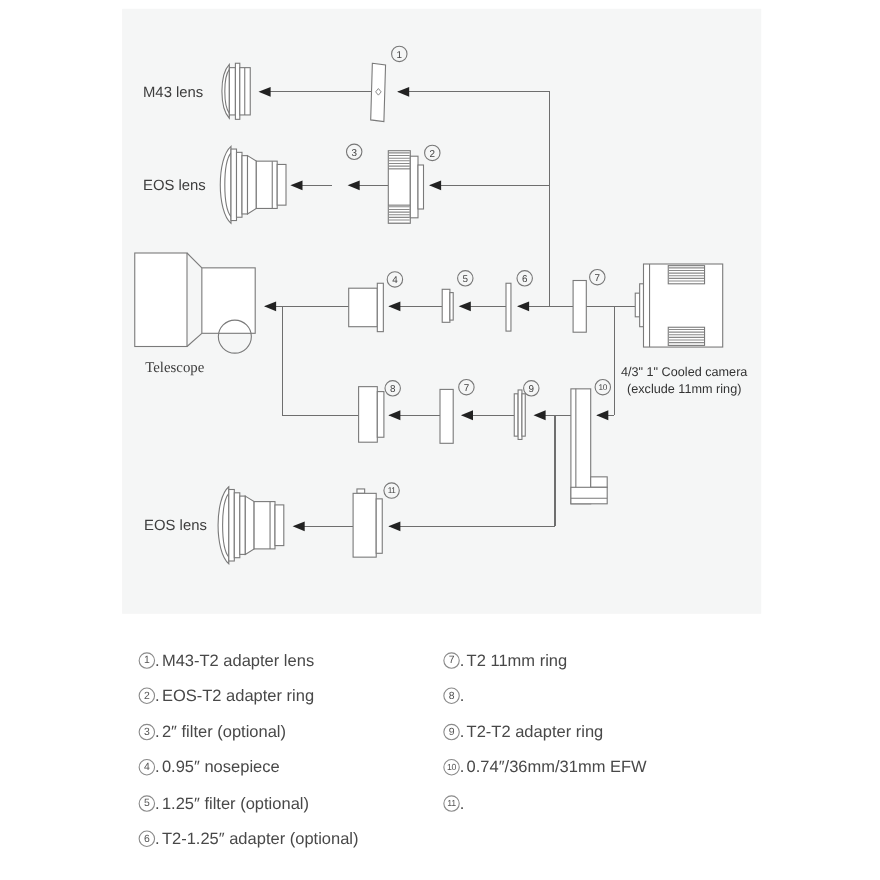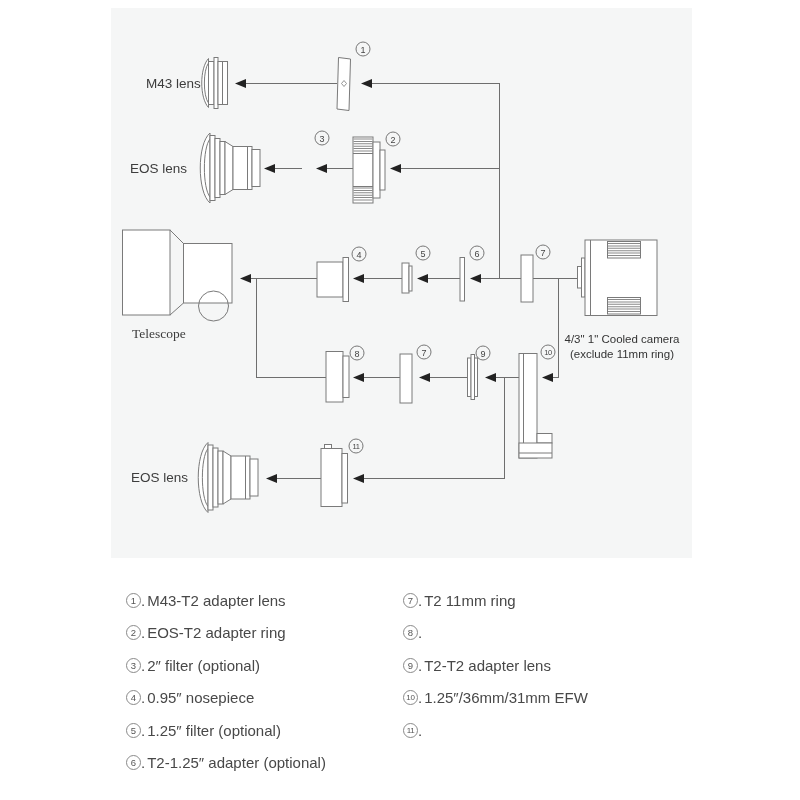--- a/index.html
+++ b/index.html
@@ -182,21 +182,21 @@
       </g>
 
       <g>
         <rect x="324.5" y="444.5" width="7" height="4"></rect>
         <rect x="321" y="448.5" width="21" height="58"></rect>
         <rect x="342" y="453.5" width="5.5" height="49.5"></rect>
       </g>
     </g>
   </svg>
 
-  <div class="dlabel" style="left:130px;top:76px;margin-left:16px;">M43 lens</div>
+  <div class="dlabel" style="left:130px;top:76px;">M43 lens</div>
   <div class="dlabel" style="left:130px;top:161px;">EOS lens</div>
   <div class="dlabel" style="left:132px;top:326px;font-family:Liberation Serif, serif;">Telescope</div>
   <div class="dlabel" style="left:131px;top:470px;">EOS lens</div>
 
   <div class="camcap">
     <div>4/3" 1" Cooled camera</div>
     <div>(exclude 11mm ring)</div>
   </div>
 
   <div class="callout" style="left:363px;top:49px;">1</div>
@@ -251,25 +251,25 @@
         <span class="sep">. </span>
         <span>T2 11mm ring</span>
     </div>
     <div class="legend-item">
       <span class="cnum">8</span>
         <span class="sep">. </span>
     </div>
     <div class="legend-item">
       <span class="cnum">9</span>
         <span class="sep">. </span>
-        <span>T2-T2 adapter lens</span>
+        <span>T2-T2 adapter ring</span>
     </div>
     <div class="legend-item">
       <span class="cnum two">10</span>
         <span class="sep">. </span>
-        <span>1.25″/36mm/31mm EFW</span>
+        <span>0.74″/36mm/31mm EFW</span>
     </div>
     <div class="legend-item">
       <span class="cnum two">11</span>
         <span class="sep">. </span>
     </div>
   </div>
 </div>
 
 </body></html>

